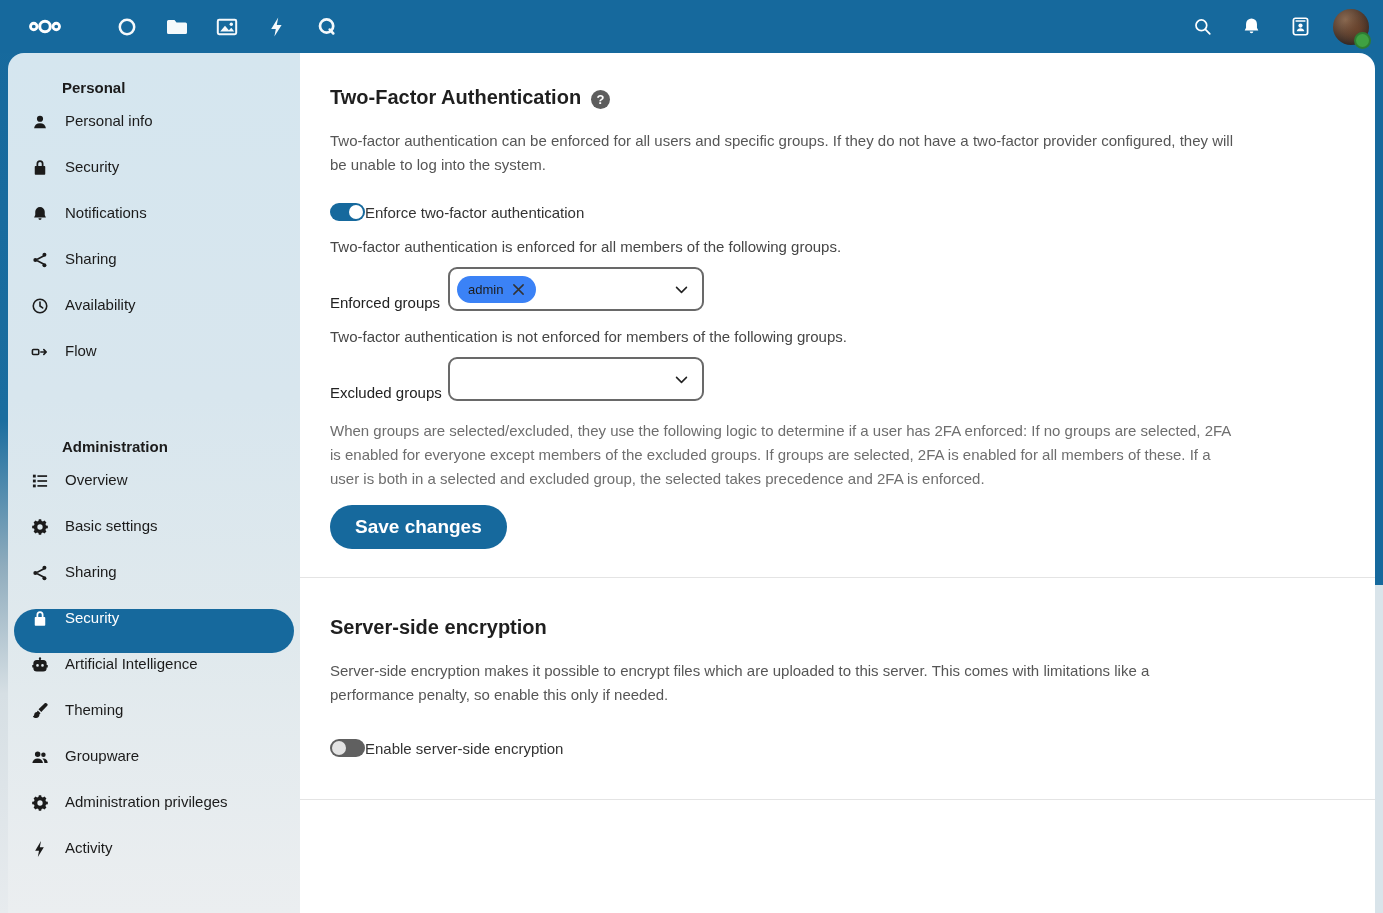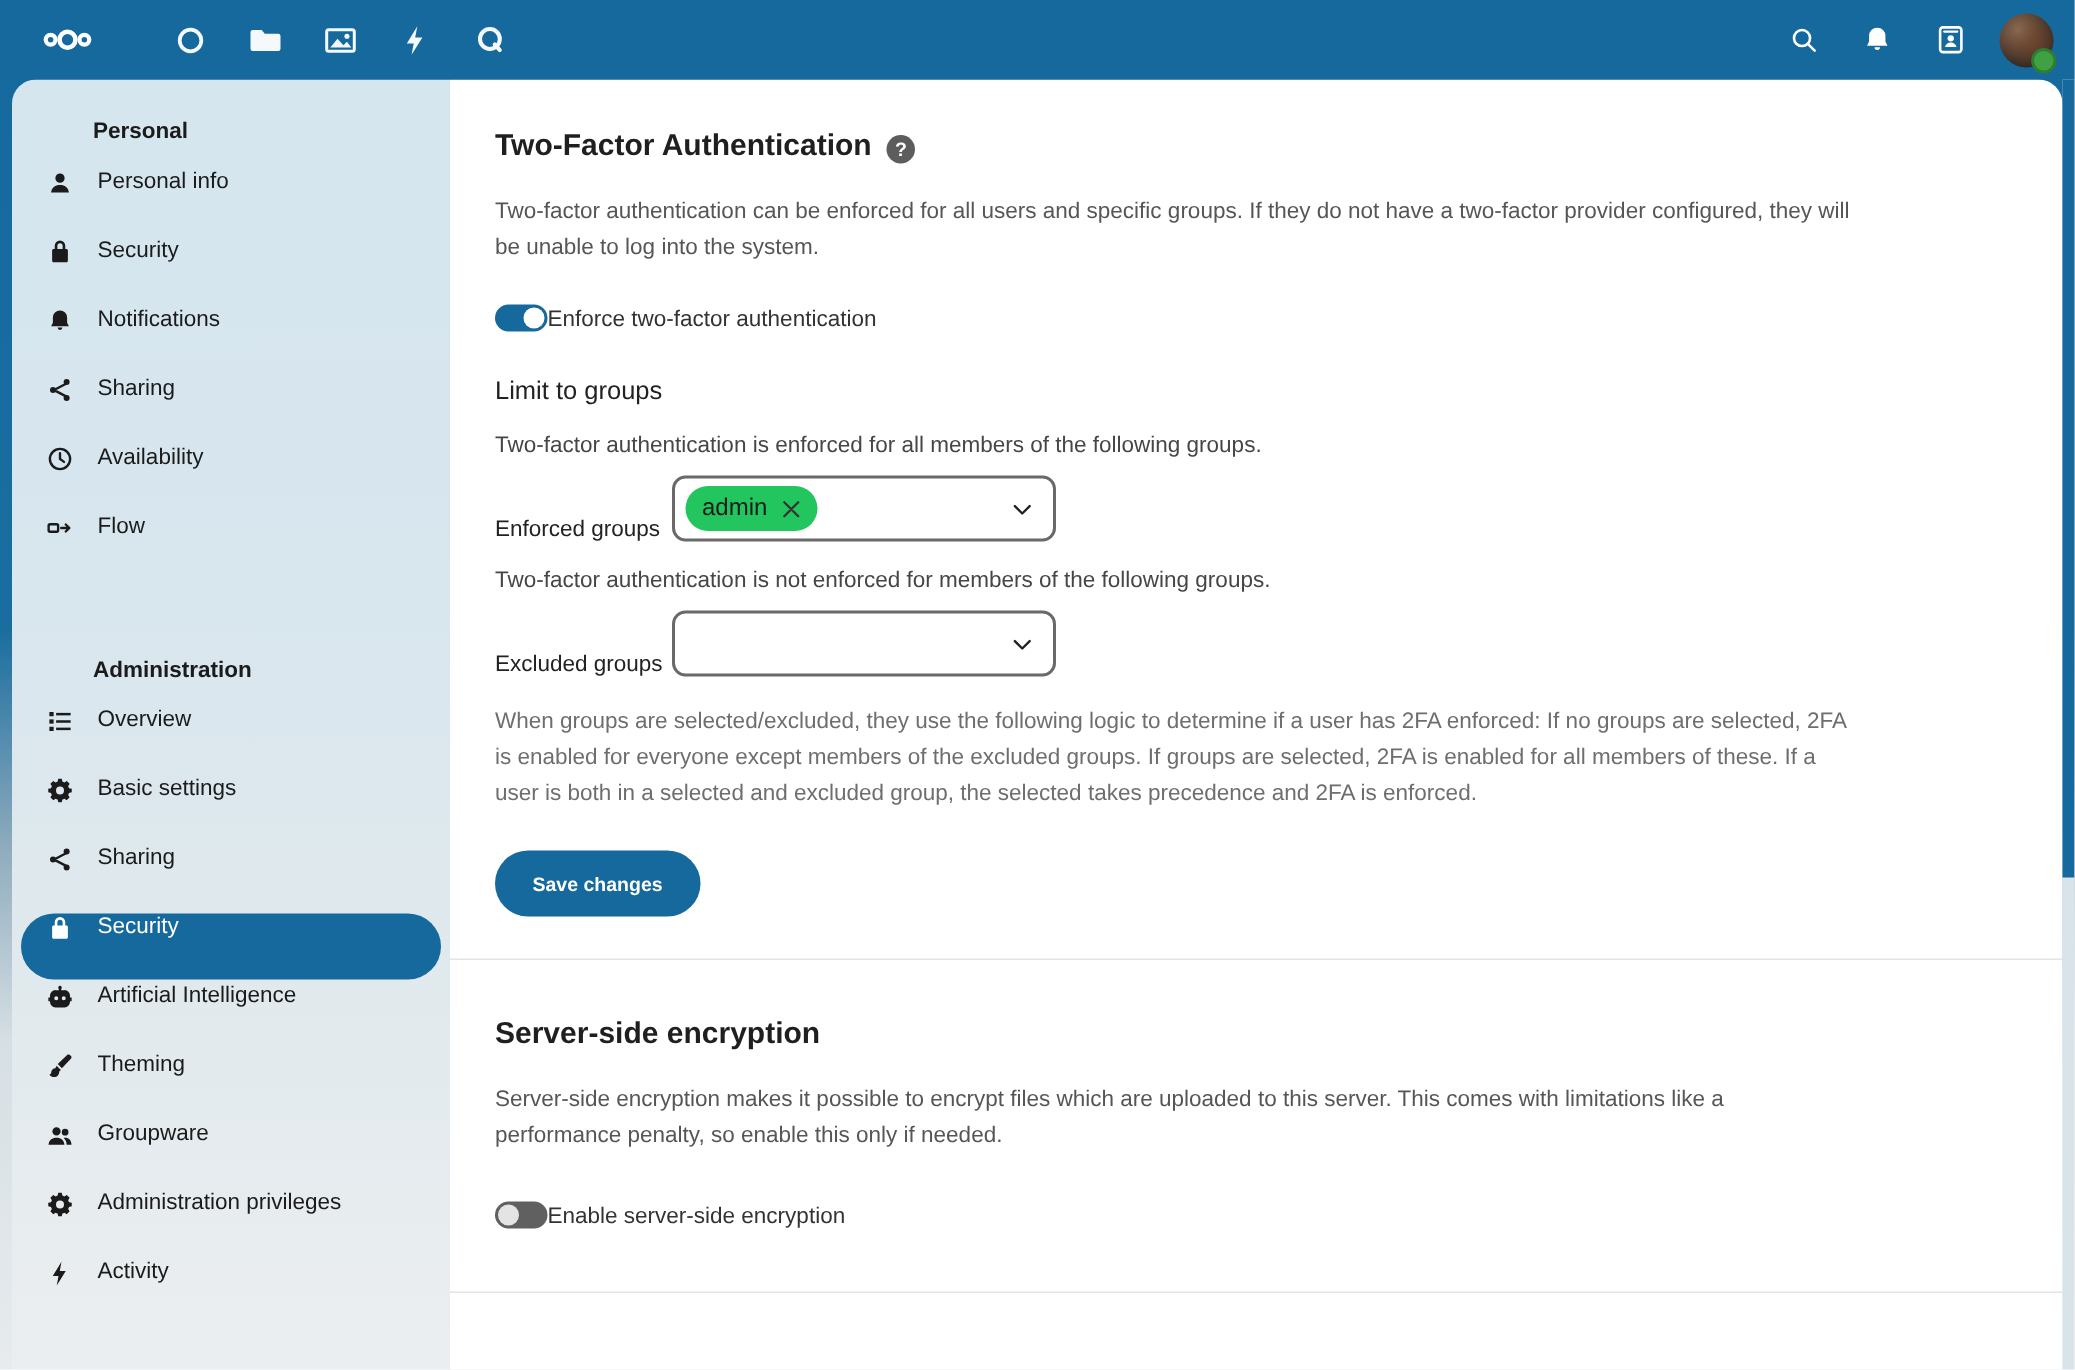--- a/index.html
+++ b/index.html
@@ -51,26 +51,26 @@
   .toggle{width:35px;height:18px;border-radius:9px;position:relative;flex:none;cursor:pointer;display:inline-block;}
   .toggle.on{background:#16699d;}
   .toggle.off{background:#606060;}
   .toggle::after{content:"";position:absolute;top:2px;width:14px;height:14px;border-radius:50%;background:#fff;}
   .toggle.on::after{right:2px;}
   .toggle.off::after{left:2px;background:#e4e4e4;}
   .select-row{display:flex;align-items:flex-end;margin-top:8px;}
   .select-row label{width:118px;font-size:15px;color:#222;flex:none;}
   .group-select{width:256px;height:44px;box-sizing:border-box;border:2px solid #696969;border-radius:9px;
     display:flex;align-items:center;padding:0 12px 0 7px;cursor:pointer;background:#fff;}
-  .chip{background:#22c55e;border-radius:16px;padding:6px 11px;display:flex;align-items:center;gap:9px;
-    font-size:16px;color:#1d1d1d;}
+  .chip{background:#3b82f6;border-radius:16px;padding:6px 11px;display:flex;align-items:center;gap:9px;
+    font-size:13px;color:#1d1d1d;}
   .chip .x{display:flex;cursor:pointer;color:#333;}
   .chev{margin-left:auto;display:flex;color:#222;}
-  .btn-primary{margin-top:26px;height:44px;border:none;border-radius:22px;background:#16699d;color:#fff;
-    font-weight:bold;font-size:13px;padding:4px 25px;cursor:pointer;font-family:inherit;}
+  .btn-primary{margin-top:14px;height:44px;border:none;border-radius:22px;background:#16699d;color:#fff;
+    font-weight:bold;font-size:19px;padding:4px 25px;cursor:pointer;font-family:inherit;}
   .divider{border:none;border-top:1px solid #e4e4e4;margin:28px -40px 0 -30px;}
   .enc-title{margin-top:38px;}
   
   .scrollbar{position:absolute;top:53px;right:0;bottom:0;width:8px;background:#d9e4ea;z-index:6;}
   .scrollbar .thumb{position:absolute;top:0;left:0;width:8px;height:532px;background:#16699d;cursor:pointer;}
 </style>
 </head>
 <body>
 
 <header class="topbar">
@@ -295,21 +295,20 @@
         <span>Two-Factor Authentication</span>
         <span class="help">?</span>
       </h2>
       <p class="intro">Two-factor authentication can be enforced for all users and specific groups. If they do not have a two-factor provider configured, they will be unable to log into the system.</p>
 
       <div class="toggle-row">
         <span class="toggle on" id="tgl-2fa"></span>
         <span>Enforce two-factor authentication</span>
       </div>
 
-      <h3 class="sub-heading">Limit to groups</h3>
       <p class="mid">Two-factor authentication is enforced for all members of the following groups.</p>
 
       <div class="select-row">
         <label>Enforced groups</label>
         <div class="group-select">
           <span class="chip">
             <span>admin</span>
             <span class="x">
               <svg width="13" height="13" viewBox="0 0 14 14">
                   <path d="M2 2l10 10M12 2L2 12" stroke="currentColor" stroke-width="1.6" stroke-linecap="round"></path>

